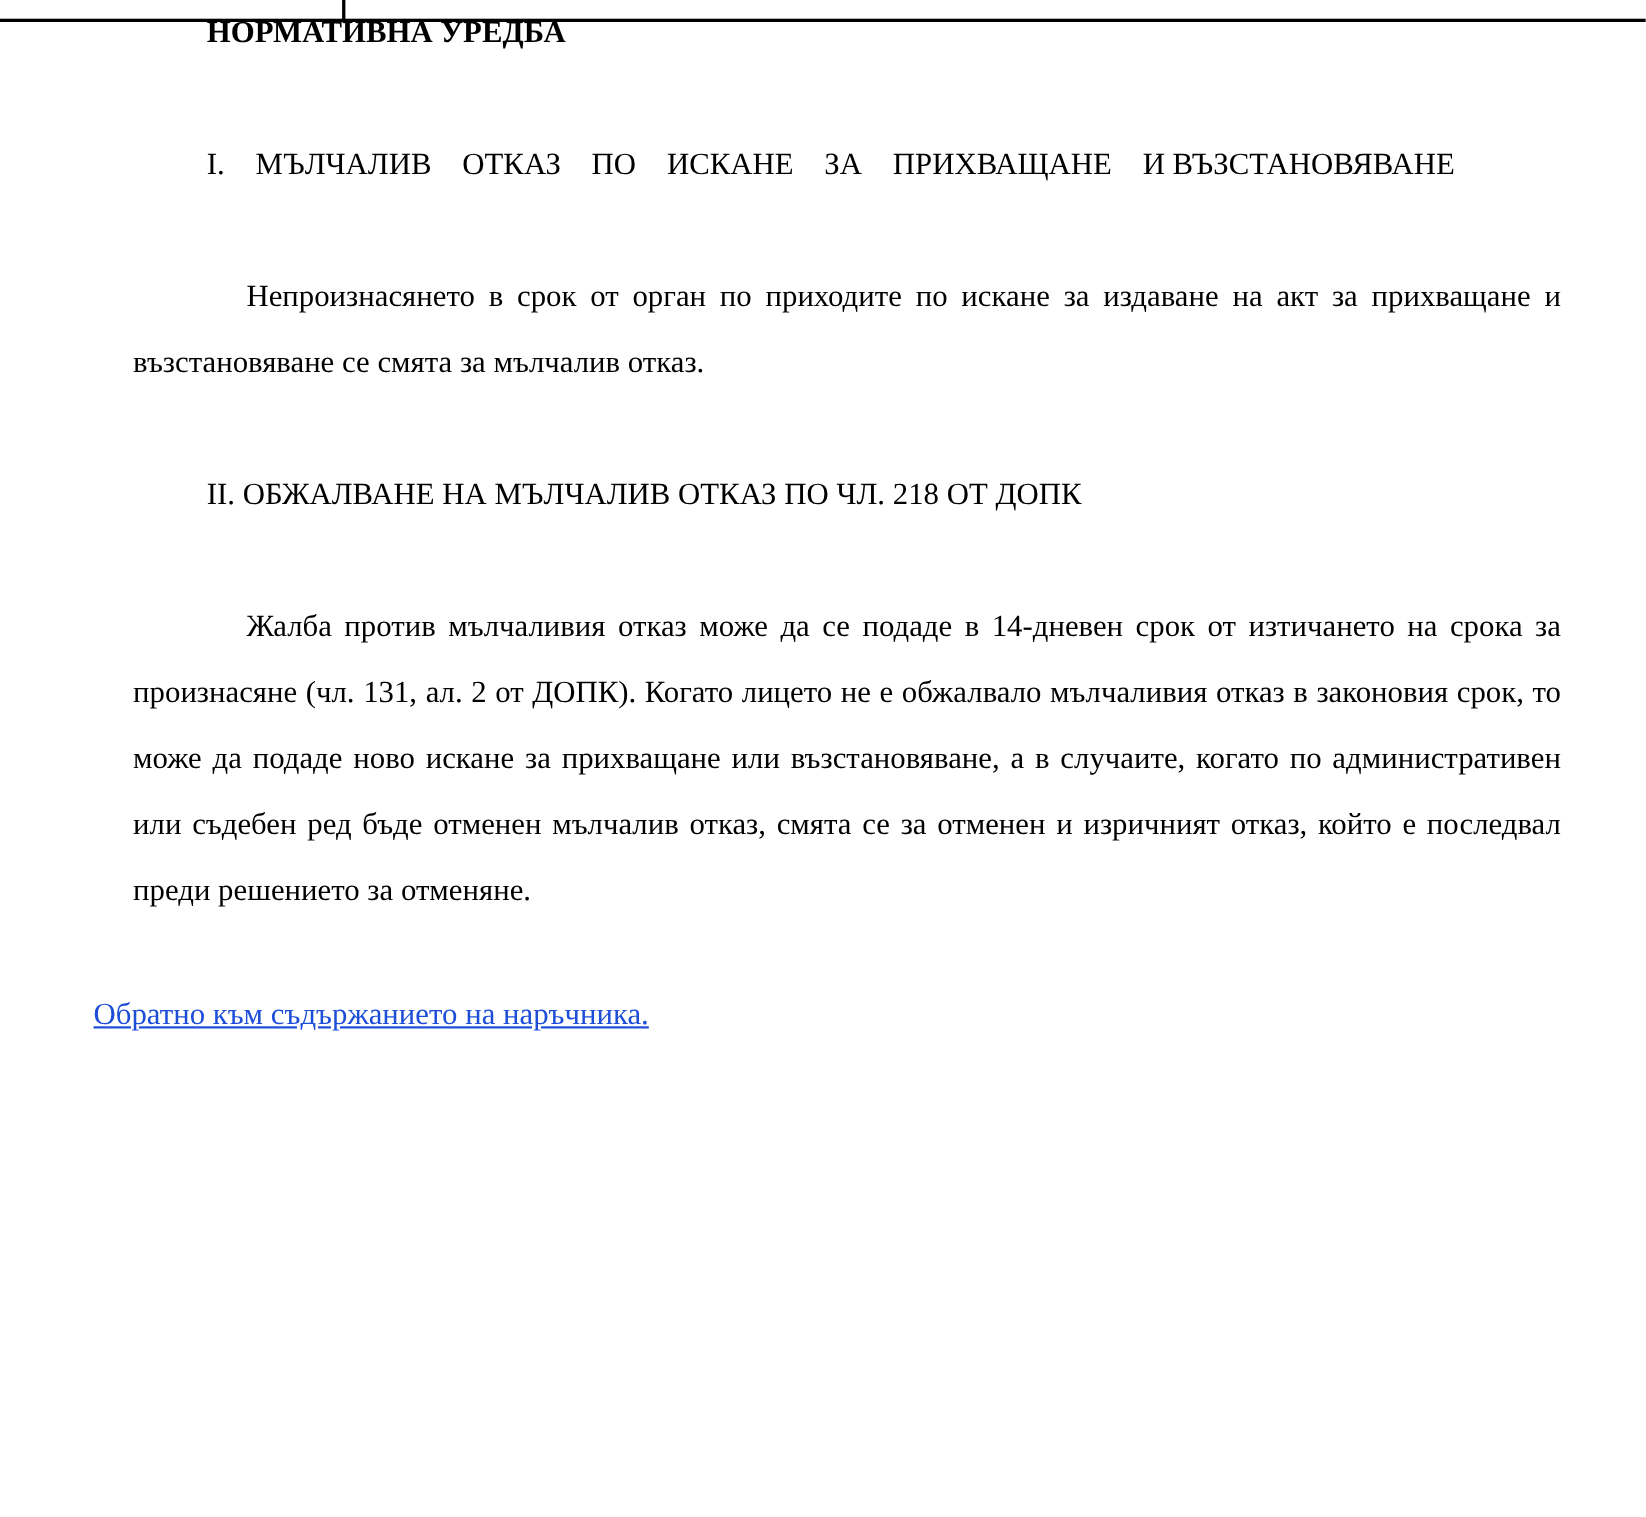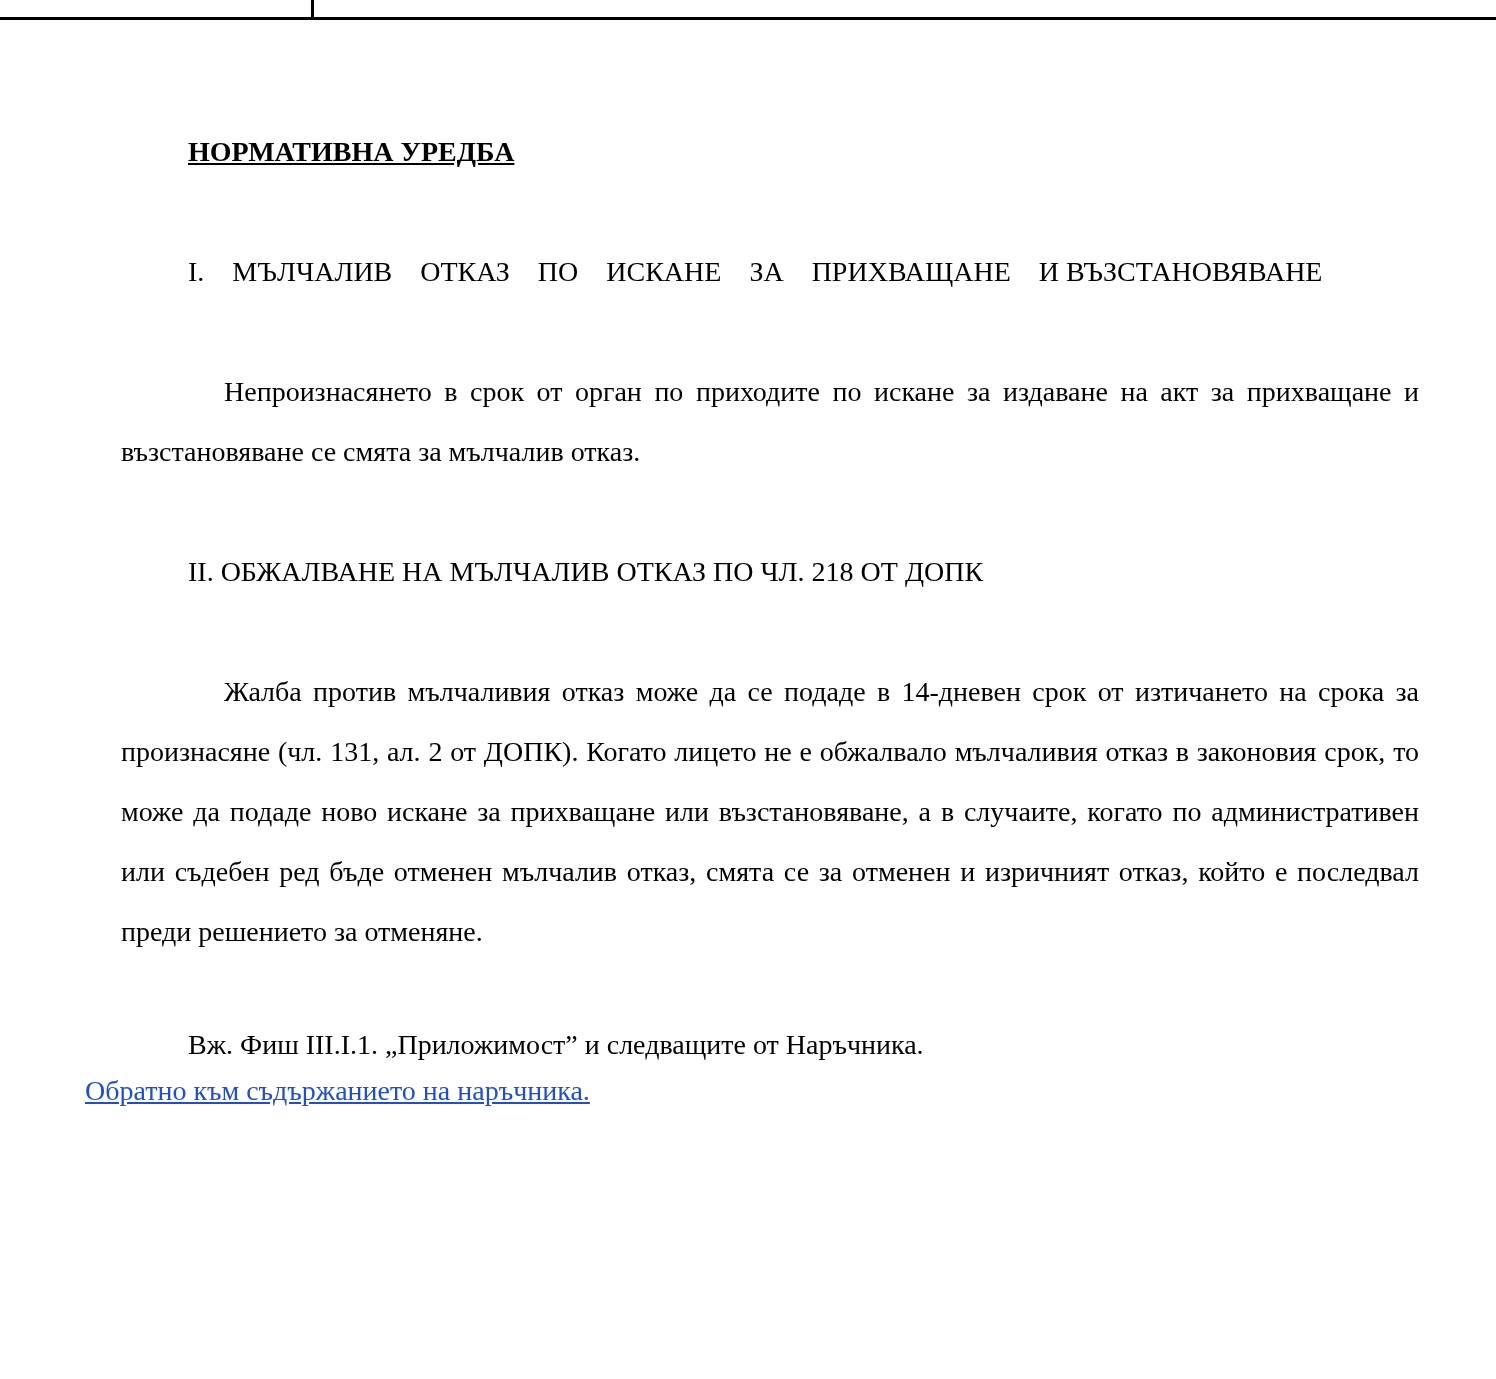--- a/index.html
+++ b/index.html
@@ -36,22 +36,20 @@
 
   
   .page {
     position: absolute;
     left: 85px;
     top: 0;
     width: 1334px;  
   }
 
   .doc-title-block {
-    padding-top: 122px;
-    text-decoration: underline;
   }
 
   .title-line {
     font-weight: bold;
     font-size: 28px;
     line-height: 60px;
     text-indent: 103px;
     white-space: nowrap;
   }
 
@@ -121,17 +119,16 @@
 
   <div class="heading">II. ОБЖАЛВАНЕ НА МЪЛЧАЛИВ ОТКАЗ ПО ЧЛ. 218 ОТ ДОПК</div>
 
   <div class="spacer-md"></div>
 
   <div class="body-para">Жалба против мълчаливия отказ може да се подаде в 14-дневен срок от изтичането на срока за произнасяне (чл. 131, ал. 2 от ДОПК). Когато лицето не е обжалвало мълчаливия отказ в законовия срок, то може да подаде ново искане за прихващане или възстановяване, а в случаите, когато по административен или съдебен ред бъде отменен мълчалив отказ, смята се за отменен и изричният отказ, който е последвал преди решението за отменяне.</div>
 
   <div class="spacer-md"></div>
 
 
-  <div class="tight-para">Вж. Фиш III.I.1. „Приложимост” и следващите от Наръчника.</div>
 
   <div class="tight-para link-line"><a class="doc-link" href="#">Обратно към съдържанието на наръчника.</a></div>
 
 </div>
 
 </body></html>

